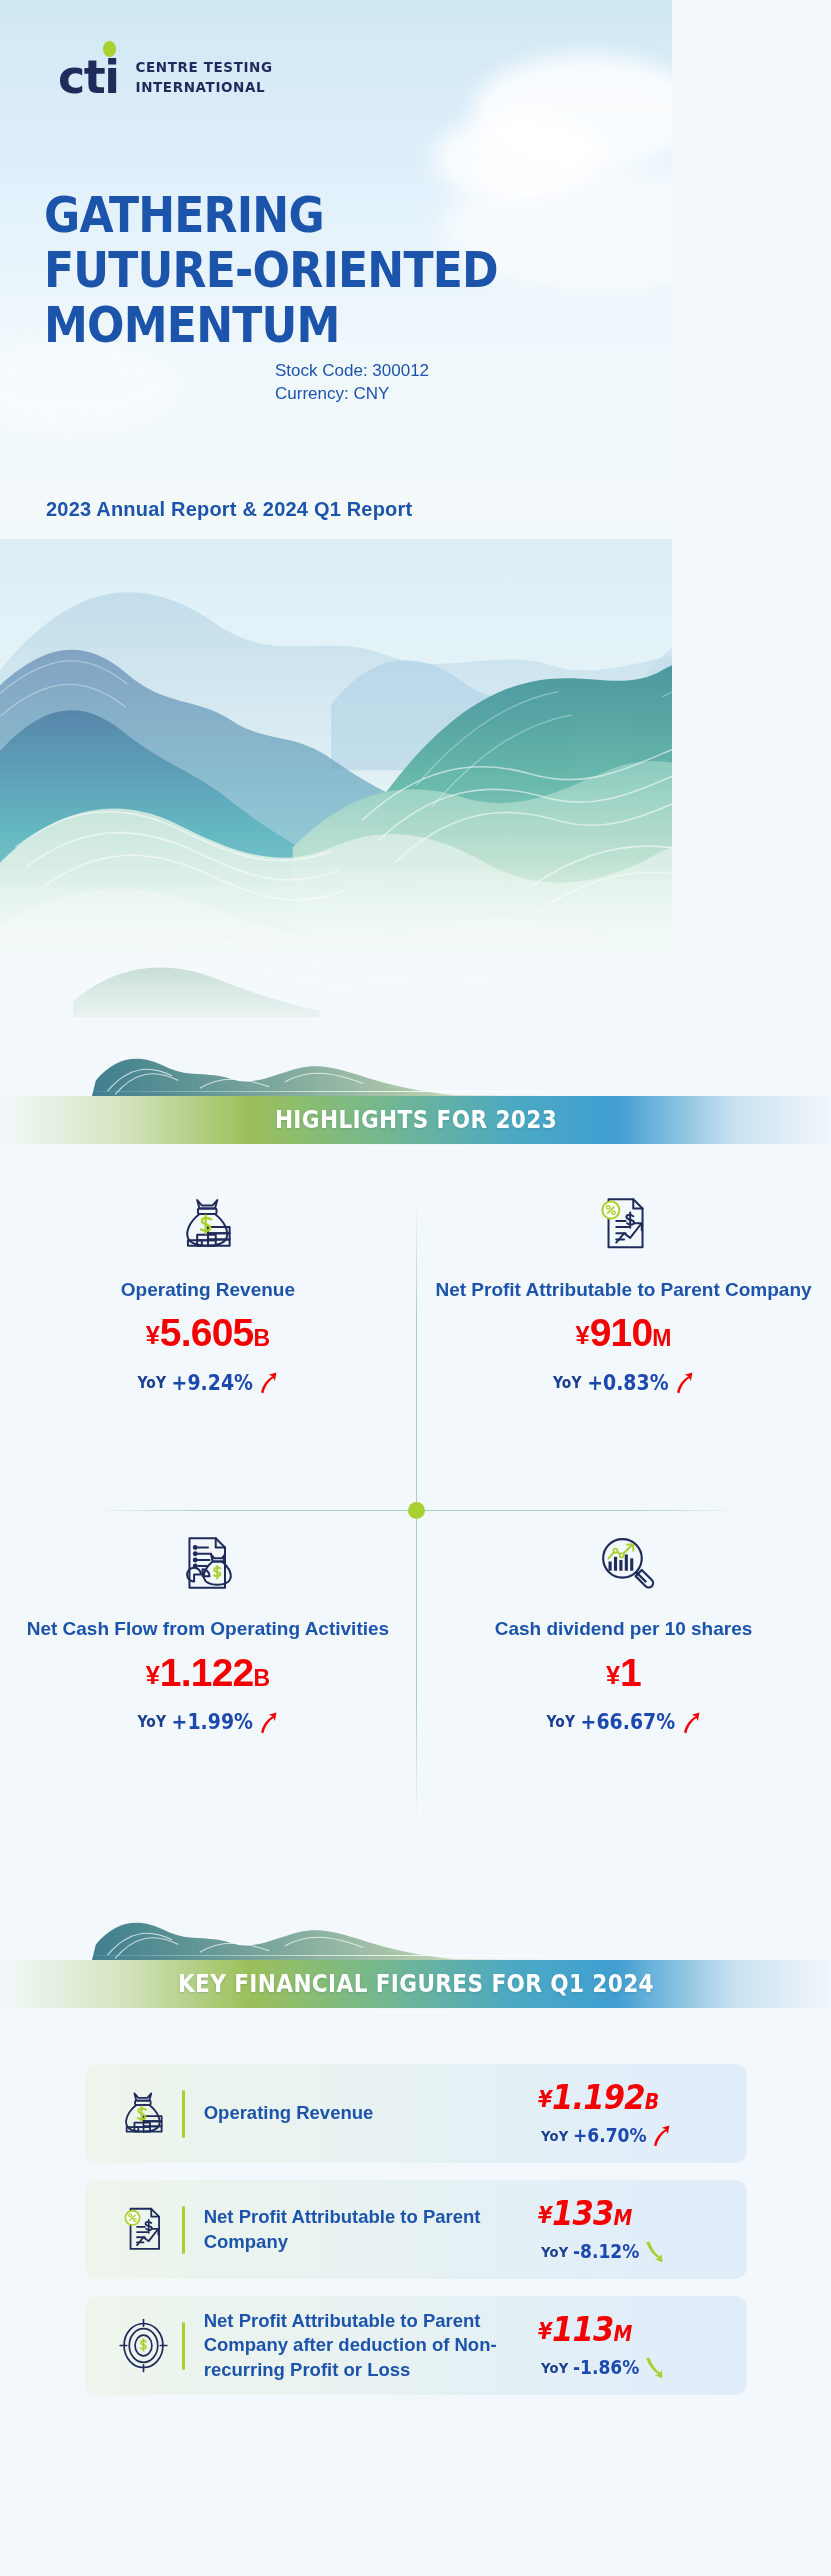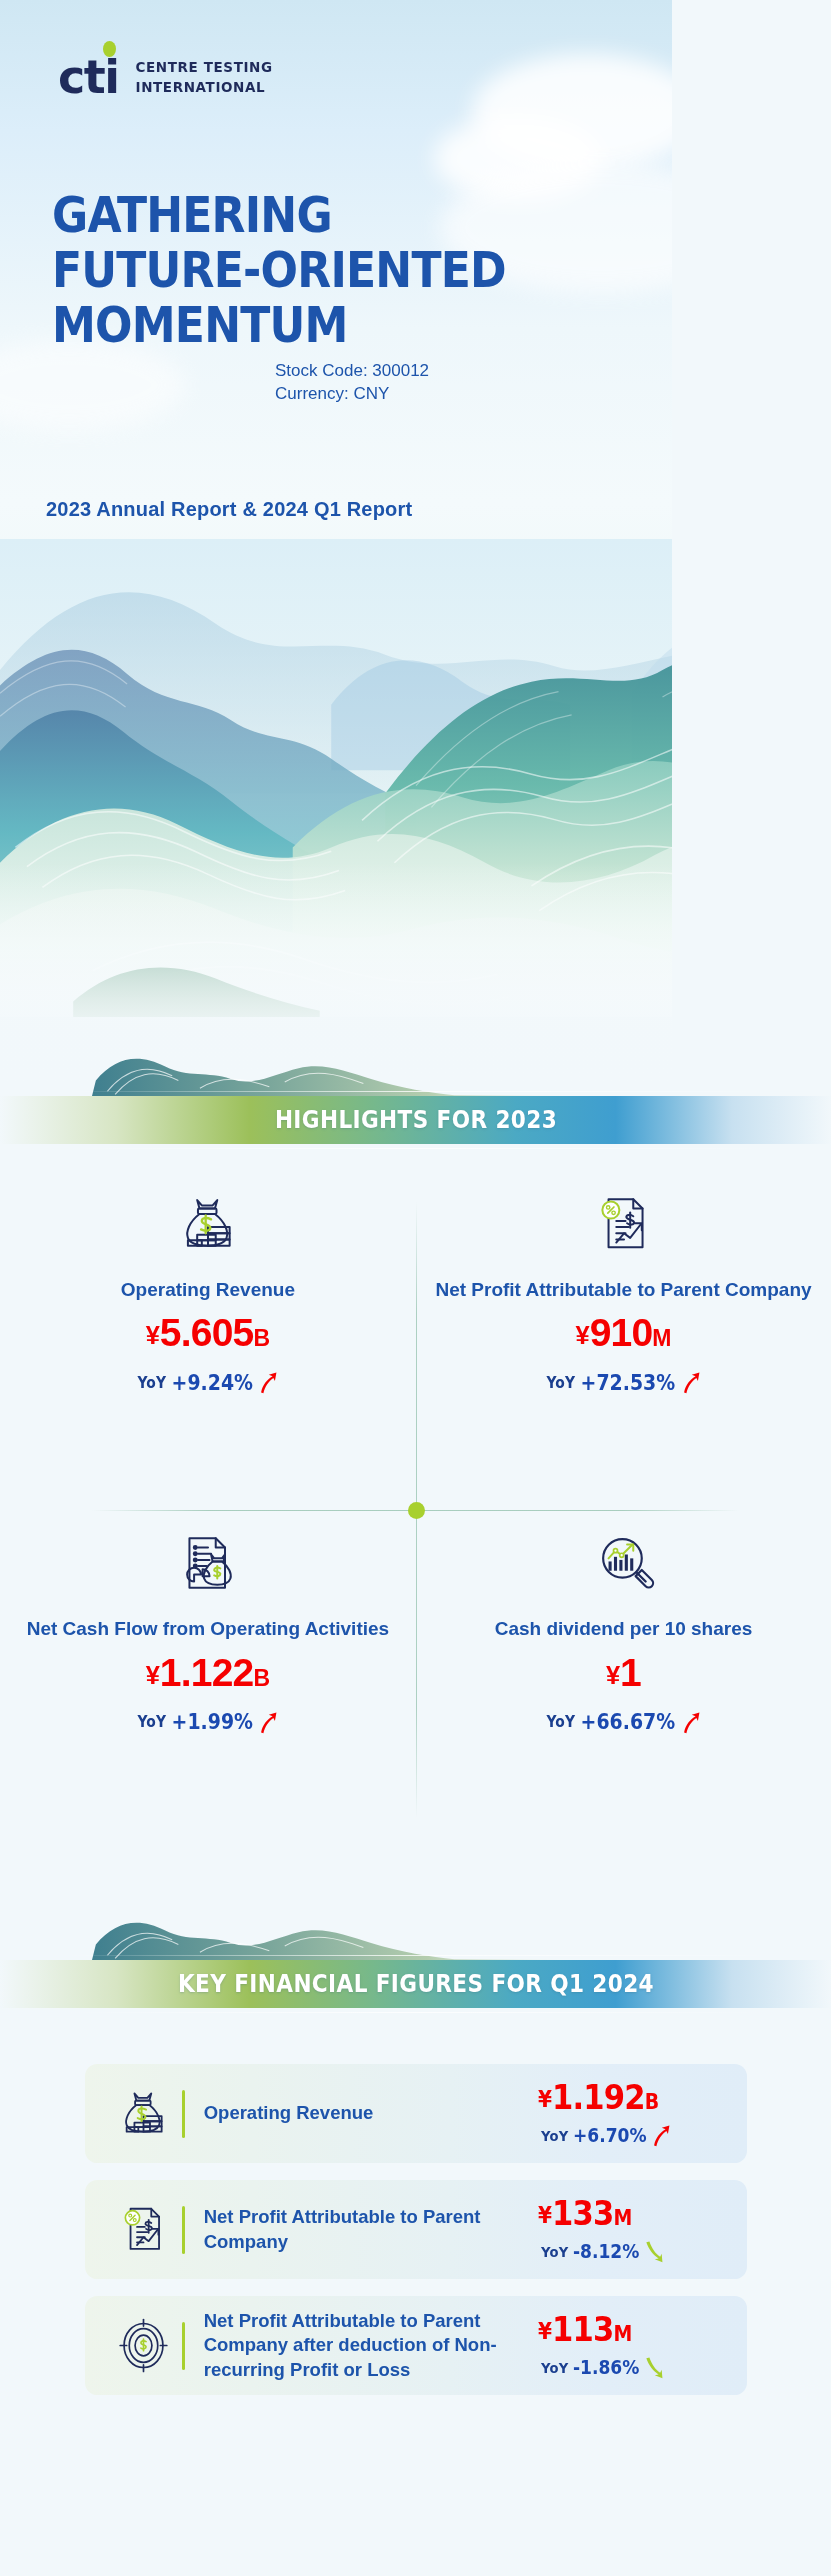--- a/index.html
+++ b/index.html
@@ -61,21 +61,20 @@
   .headline {
     position:absolute; left:44px; top:189px; width:740px;
   }
   .headline h1 {
     font-family:"DejaVu Sans Condensed","DejaVu Sans", sans-serif;
     font-weight:bold;
     font-size:49px; line-height:1.12;
     letter-spacing:-0.8px;
     color:#1d54ab;
     text-transform:uppercase;
-    margin-left:8px;
   }
   .headline h1 span { display:block; }
   .stock-box {
     position:absolute; left:231px; top:171px;
     font-family:"Liberation Sans", sans-serif;
     font-size:17px; line-height:1.35; color:#1d54ab; font-weight:400;
   }
   .subtitle {
     position:absolute; left:46px; top:498px;
     font-size:20px; font-weight:bold; color:#1d54ab;
@@ -173,20 +172,21 @@
   .card .c-label {
     flex:1 1 auto;
     font-size:18.5px; font-weight:bold; color:#1d54ab; line-height:1.32;
     padding-right:7.7px;
   }
   .card .c-right { flex:0 0 189px; text-align:left; }
   .card .c-value {
     color:#f50000; font-weight:bold; line-height:1;
     font-family:"DejaVu Sans Condensed","DejaVu Sans", sans-serif;
     white-space:nowrap;
+    font-style:italic;
   }
   .card .c-value .cur { font-size:22.3px; vertical-align:2.3px; }
   .card .c-value .num { font-size:34px; letter-spacing:-0.8px; }
   .card .c-value .unit { font-size:21px; }
   .card .yoy { margin-top:9.2px; justify-content:flex-start; gap:4.6px; padding-left:3.1px; }
   .card .yoy .yoy-lbl { font-size:14.6px; }
   .card .yoy .yoy-val { font-size:19px; }
 </style>
 </head>
 <body>
@@ -399,21 +399,21 @@
         <circle cx="23.5" cy="22.5" r="2.2" fill="none" stroke="#a8d02e" stroke-width="1.8"></circle>
         <circle cx="30.5" cy="29.5" r="2.2" fill="none" stroke="#a8d02e" stroke-width="1.8"></circle>
       </svg>
     </div>
     <div class="label">Net Profit Attributable to Parent Company</div>
     <div class="value">
       <span class="cur">¥</span><span class="num">910</span><span class="unit">M</span>
     </div>
     <div class="yoy">
       <span class="yoy-lbl">YoY</span>
-      <span class="yoy-val">+72.53%</span>
+      <span class="yoy-val">+0.83%</span>
       <span class="arr">
         <svg width="20" height="23" viewBox="0 0 26 30">
             <path d="M4,28 C6,18 12,11 19,7 L14,5 L24,2 L22,13 L20,9 C14,13 9,20 7,29 Z" fill="#f50000"></path>
           </svg>
       </span>
     </div>
   </div>
 
   <div class="cell cell-bl">
     <div class="icon">

